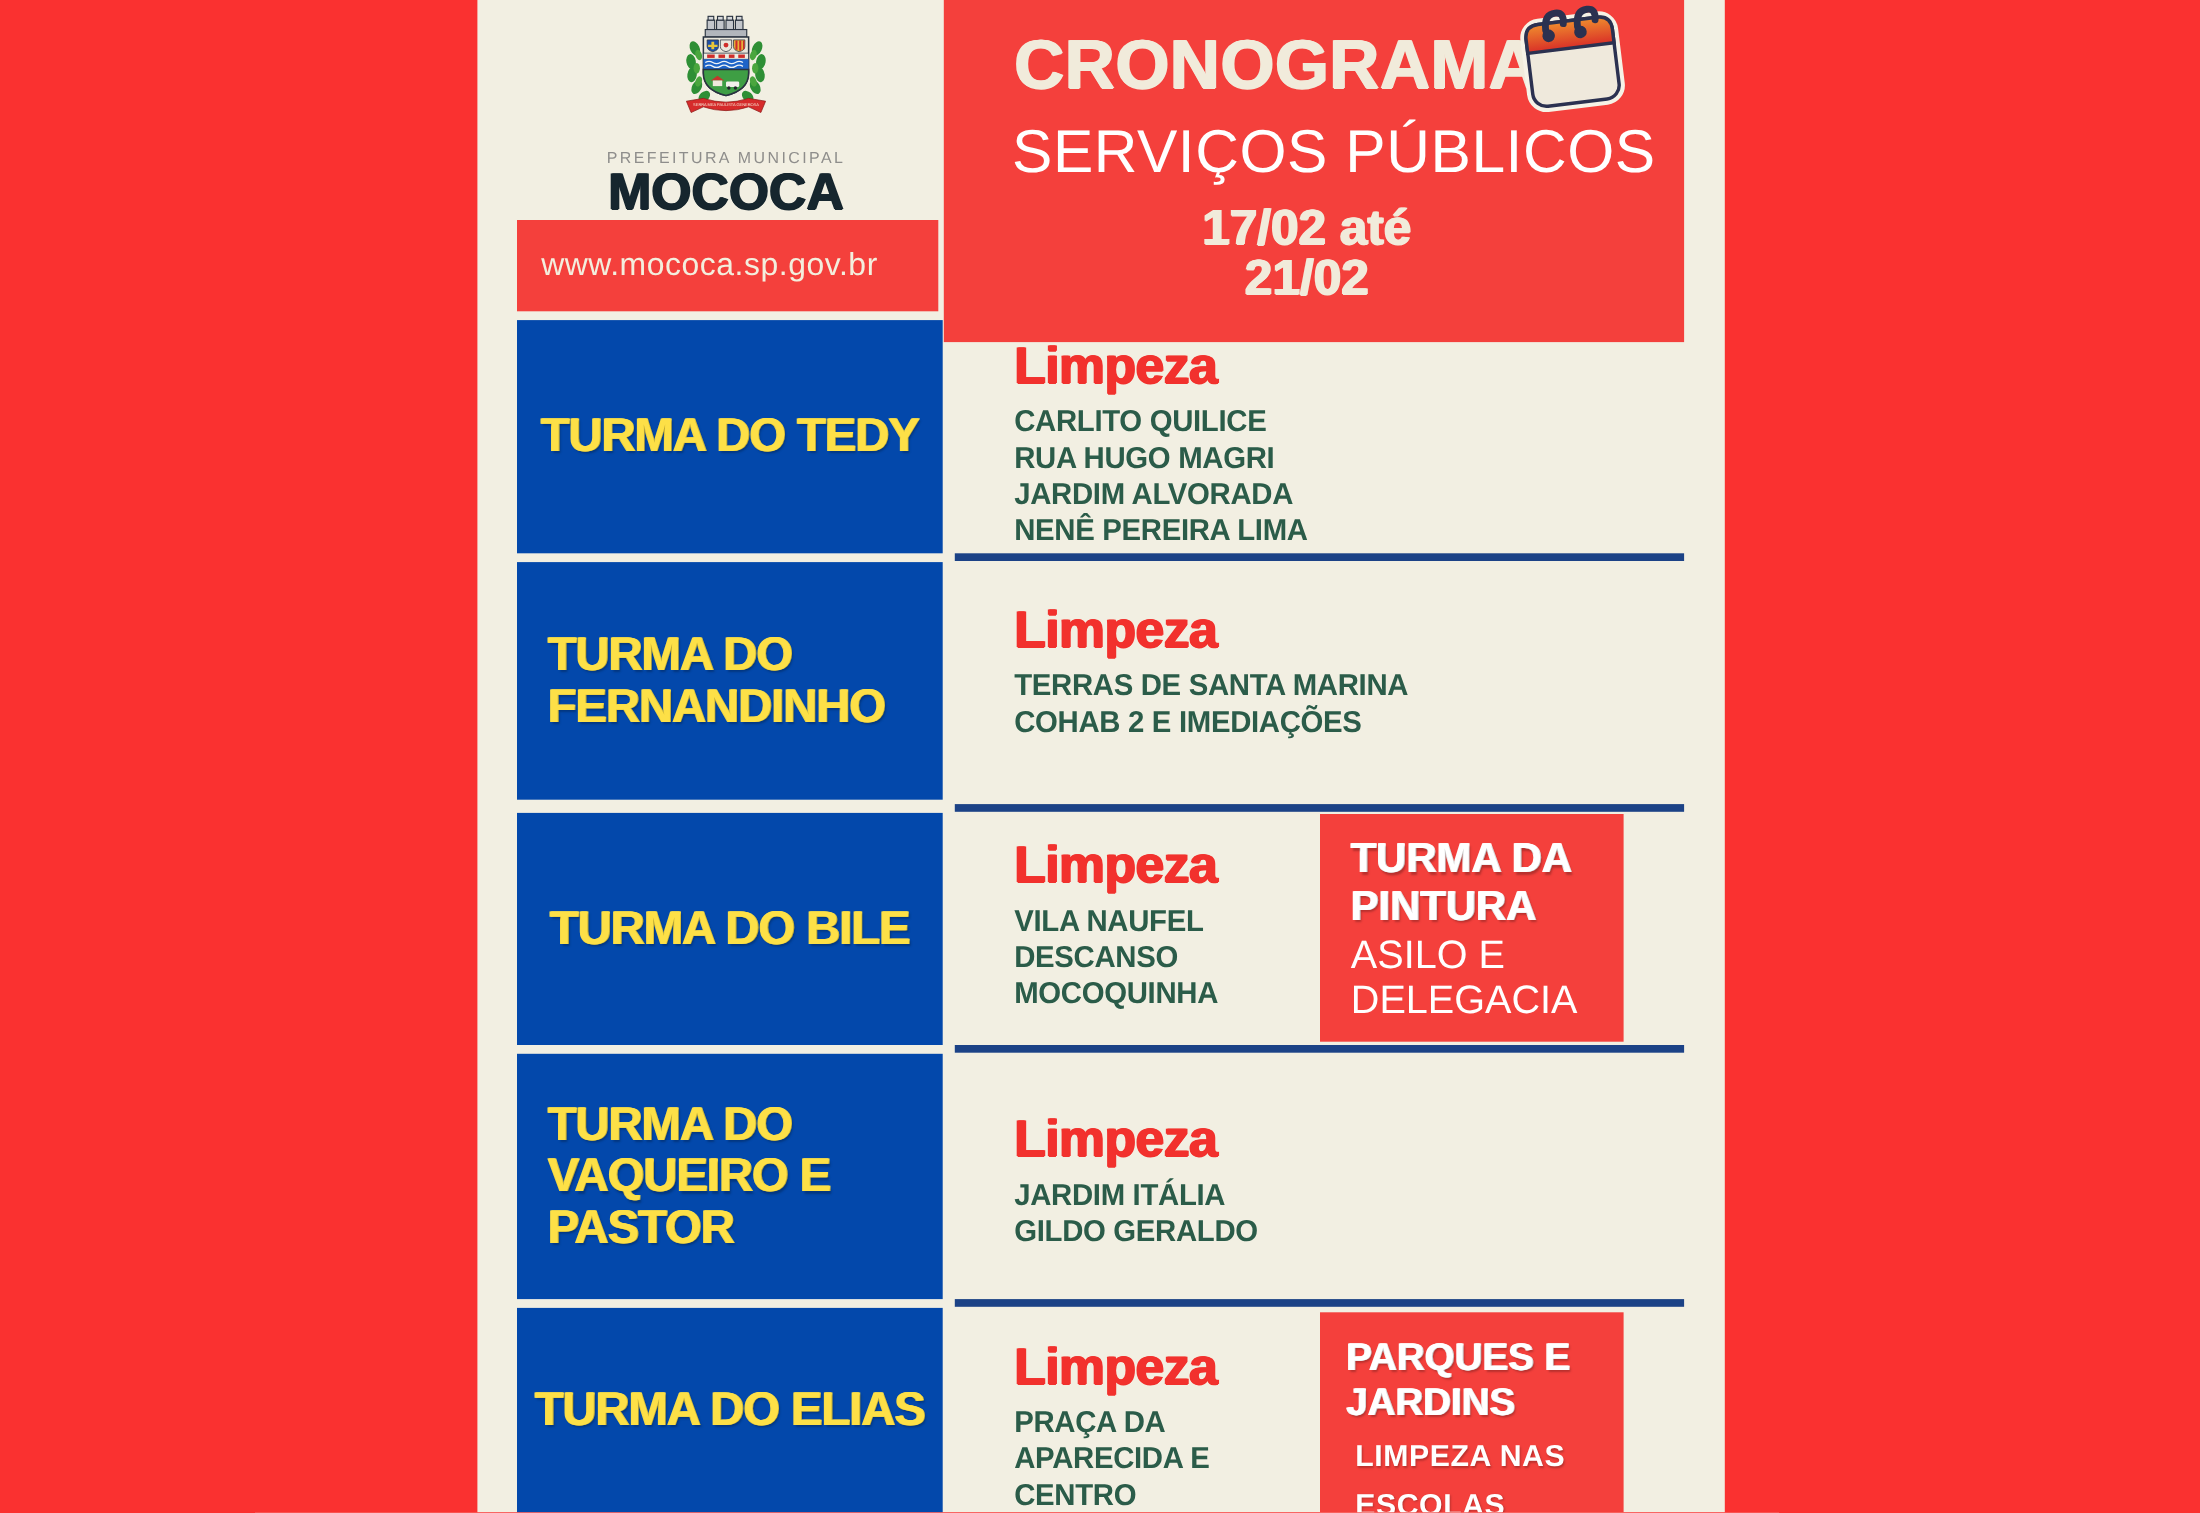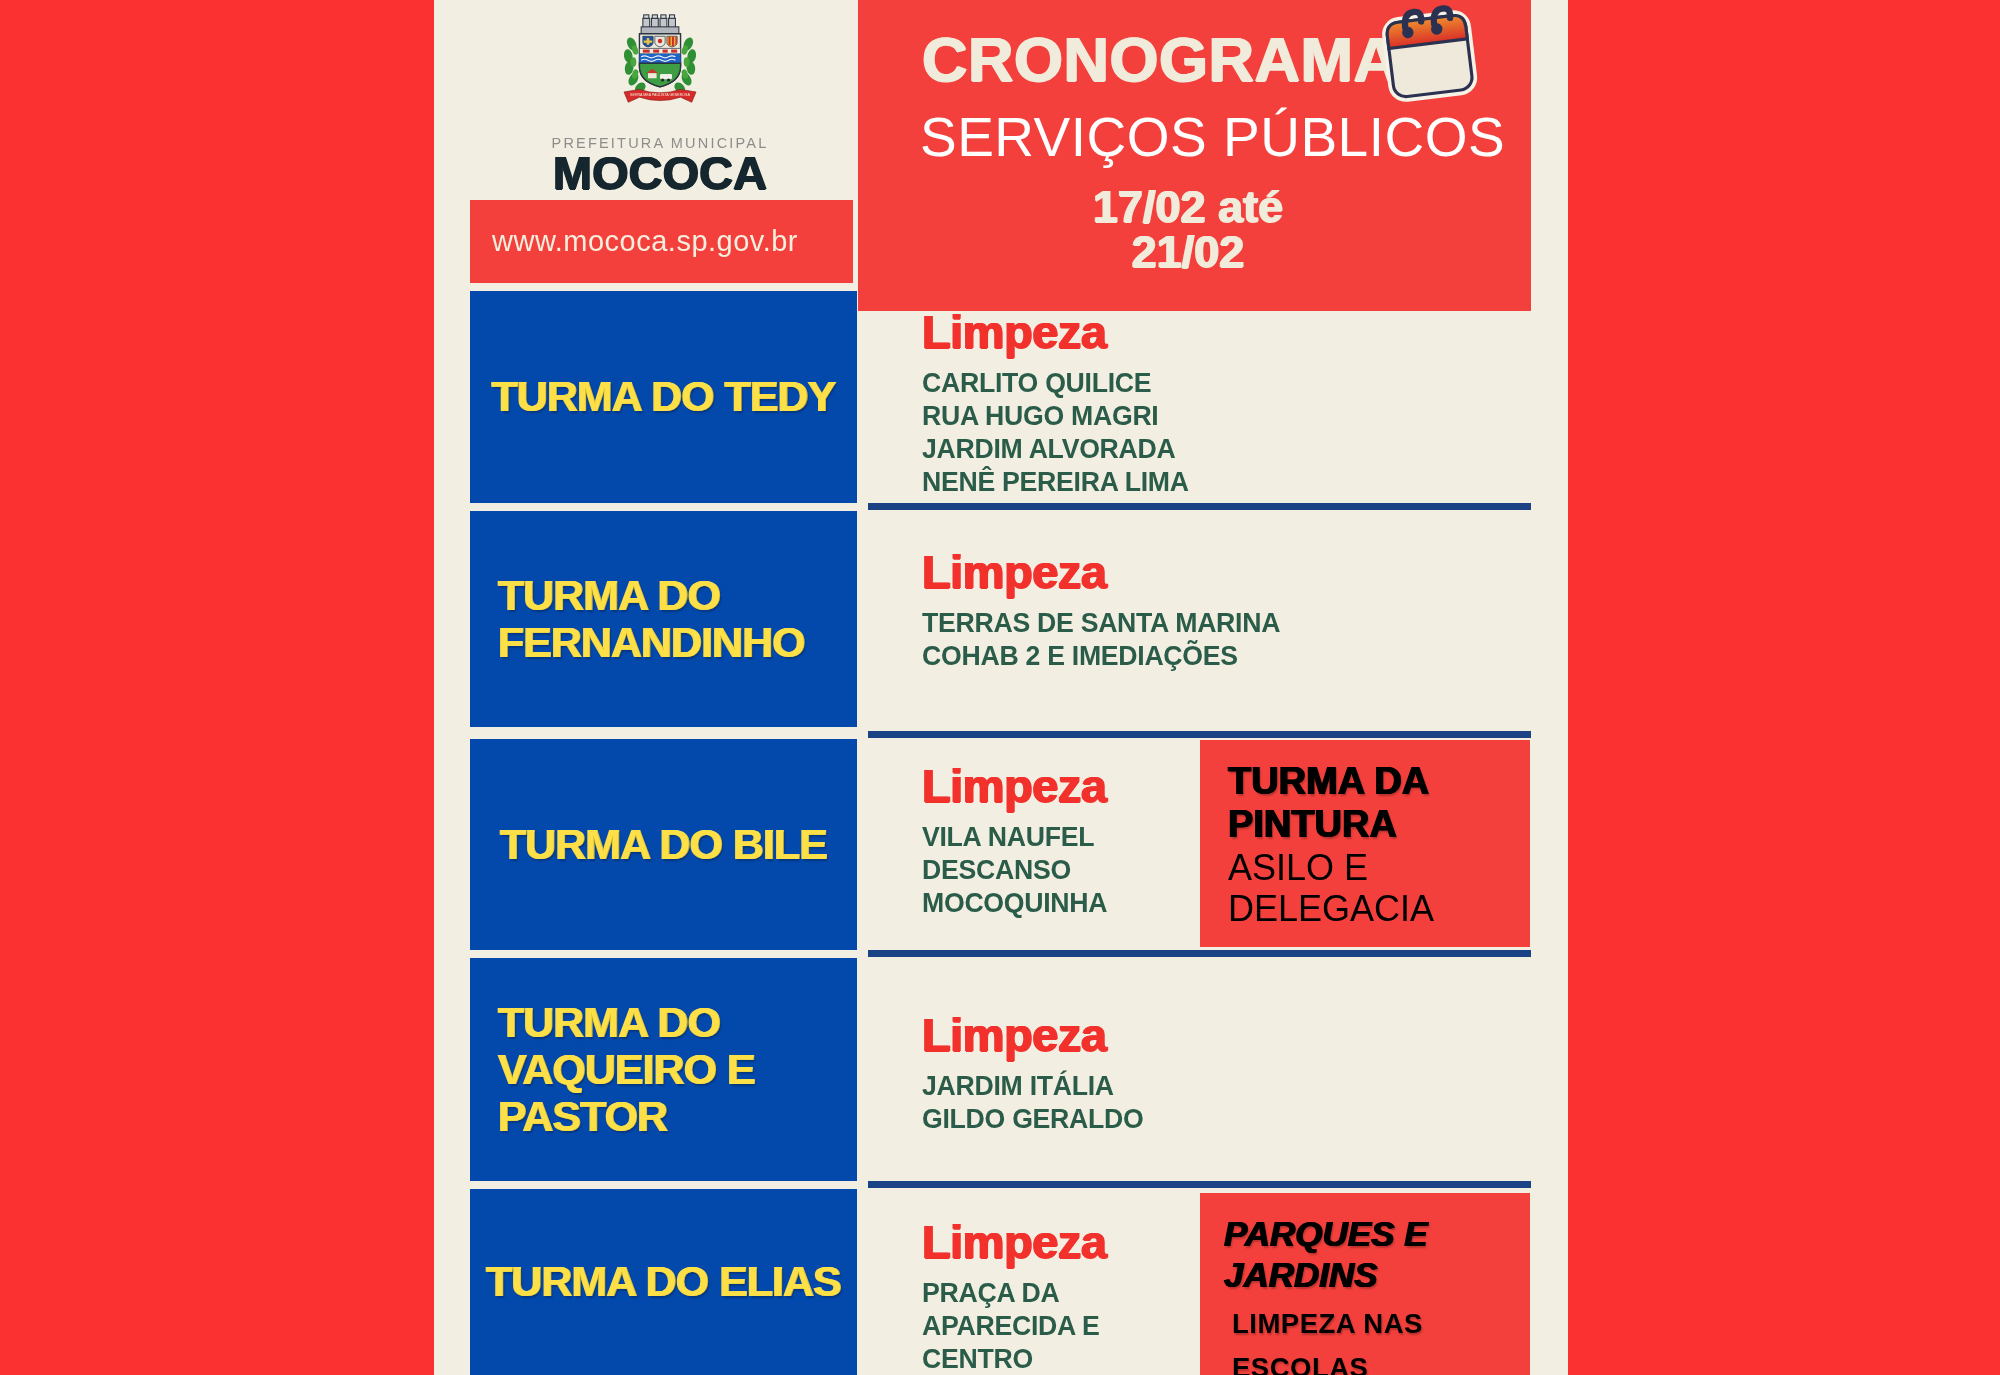--- a/index.html
+++ b/index.html
@@ -39,26 +39,26 @@
   .team-center{align-items:center;text-align:center;}
   .team-left{padding-left:28px;text-align:left;}
   .row-content{position:absolute;left:434px;top:0;width:663px;height:100%;
                padding-left:54px;box-sizing:border-box;}
   .service{color:#f2312d;font-size:47px;font-weight:700;letter-spacing:-0.5px;line-height:1.05;margin:0 0 10px 0;}
   .locations{color:#2b5c49;font-size:27.5px;font-weight:700;letter-spacing:-0.3px;line-height:1.2;
              transform:scaleX(0.97);transform-origin:top left;}
   .ln{display:block;}
 
   
-  .side-block{position:absolute;width:330px;background:#f4403c;box-sizing:border-box;color:#000000;}
+  .side-block{position:absolute;width:276px;background:#f4403c;box-sizing:border-box;color:#ffffff;}
   .side-3{left:766px;top:1px;height:207px;padding:20px 10px 0 28px;}
   .side-3 .side-title{font-size:38px;font-weight:700;line-height:1.12;}
   .side-3 .side-sub{font-size:36px;font-weight:400;line-height:1.14;margin-top:2px;}
   .side-5{left:766px;top:4px;height:182px;padding:20px 8px 0 24px;}
-  .side-5 .side-title{font-size:35px;font-weight:700;line-height:1.18;font-style:italic;}
+  .side-5 .side-title{font-size:35px;font-weight:700;line-height:1.18;}
   .side-5 .side-sub{font-size:27.5px;font-weight:700;letter-spacing:0.5px;line-height:1.62;
                     margin-top:6px;padding-left:8px;text-shadow:1px 1.5px 2px rgba(0,0,0,0.25);}
   .side-title{text-shadow:1.5px 2px 2px rgba(0,0,0,0.25),0.8px 0 currentColor,-0.8px 0 currentColor;}
 
   
   .rule{position:absolute;left:434px;width:663px;height:7px;background:#1c4286;}
 </style>
 </head>
 <body>
 

